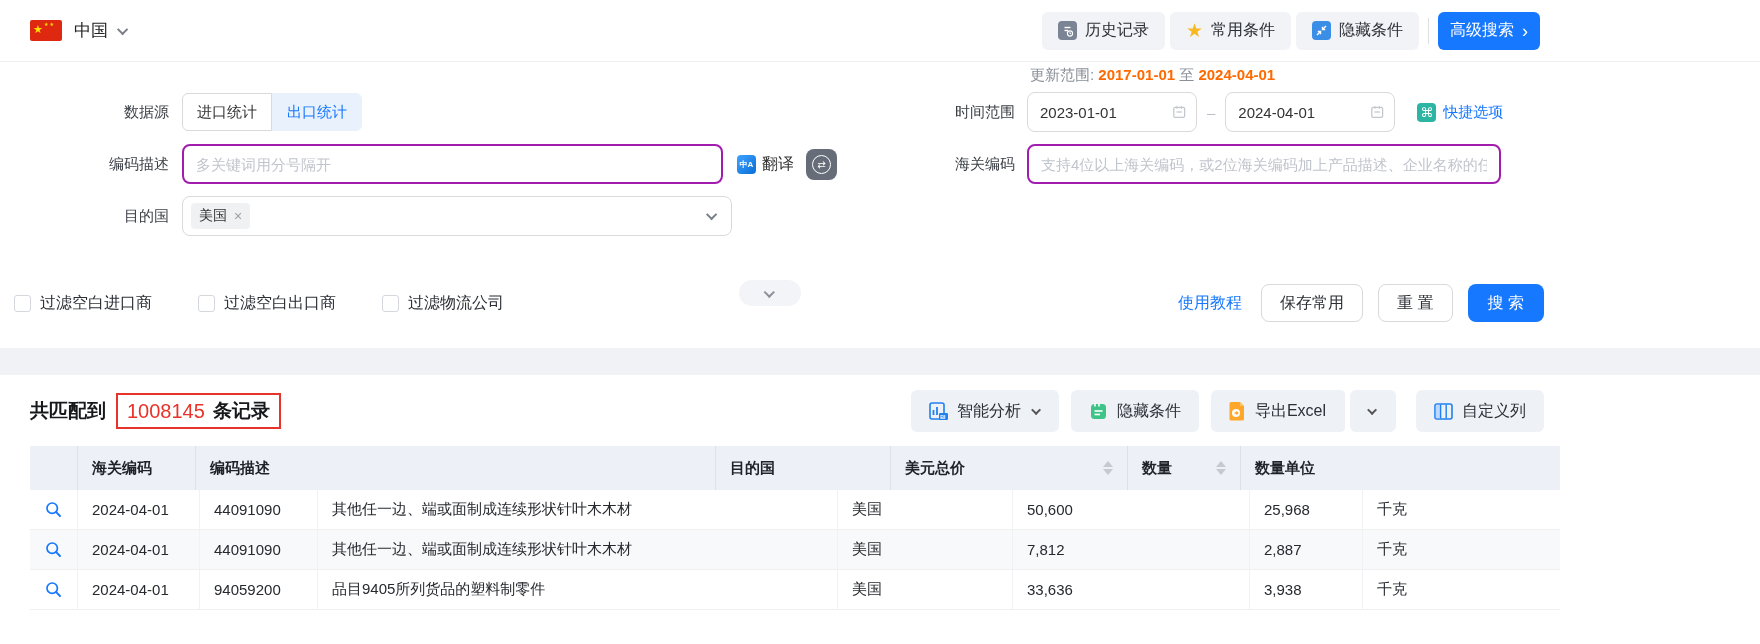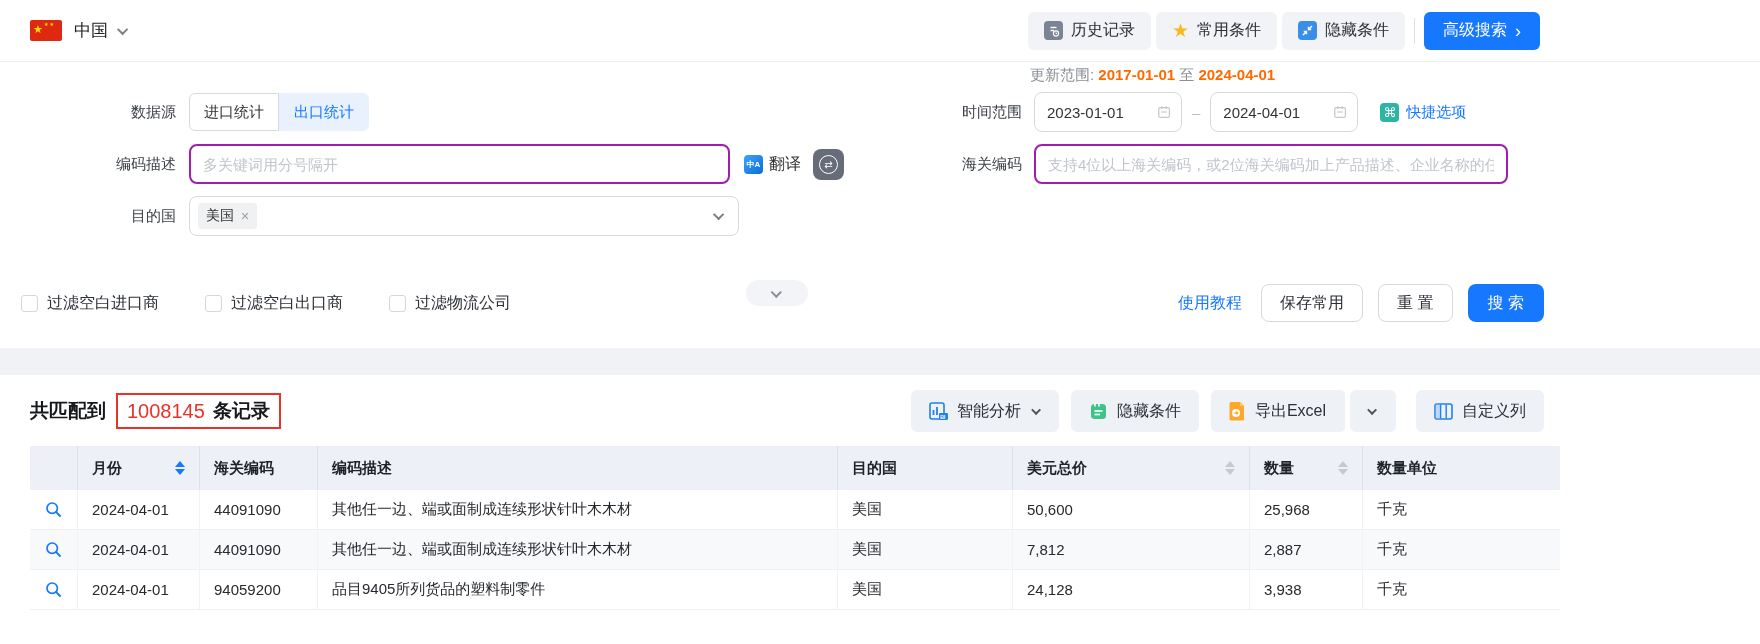--- a/index.html
+++ b/index.html
@@ -12,44 +12,44 @@
   .flag { width:32px; height:21px; background:#de2910; position:relative; border-radius:2px; flex:none; }
   .flag .big-star { position:absolute; left:3px; top:0px; color:#ffde00; font-size:11px; line-height:18px; }
   .flag .small-star { position:absolute; left:14px; top:1px; color:#ffde00; font-size:5px; letter-spacing:1px; }
   .country-name { font-size:17px; color:#222; margin-left:12px; font-weight:400; }
   .chev { display:inline-block; width:8px; height:8px; border-left:2px solid #7a7f87;
     border-bottom:2px solid #7a7f87; transform:rotate(-45deg) translateY(-2px); margin-left:12px; }
   .topbar-right { margin-left:auto; display:flex; align-items:center; gap:5px; }
   .tb-btn { height:38px; padding:0 16px; background:#f2f3f7; border:none; border-radius:6px;
     display:flex; align-items:center; gap:8px; font-size:16px; color:#2b2f36; cursor:pointer; }
   .tb-divider { width:1px; height:26px; background:#dcdfe4; margin:0 4px; }
-  .btn-primary { height:38px; padding:0 19px; background:#1677ff; color:#fff; border:none;
+  .btn-primary { height:38px; padding:0 12px; background:#1677ff; color:#fff; border:none;
     border-radius:6px; display:flex; align-items:center; gap:8px; font-size:16px; cursor:pointer; }
   .adv-chev { font-size:18px; line-height:1; }
 
   .icon-sq { width:19px; height:19px; border-radius:4px; display:inline-flex;
     align-items:center; justify-content:center; flex:none; }
   .star-glyph { color:#f7ba1e; font-size:19px; line-height:1; }
 
   
-  .form { position:relative; padding:30px 216px 26px 21px; background:#fff; }
+  .form { position:relative; padding:30px 216px 26px 14px; background:#fff; }
   .update-range { position:absolute; top:4px; left:1030px; font-size:15px; color:#8a8f98; }
   .update-range b { color:#ff6a00; font-weight:700; }
   .form-row { display:flex; align-items:center; margin-bottom:12px; }
   .lbl-left { width:155px; text-align:right; margin-right:13px; color:#3a3f46; flex:none; font-size:15px; }
   .left-group { width:823px; display:flex; align-items:center; flex:none; }
   .lbl-right { width:178px; text-align:right; margin-right:12px; color:#3a3f46; flex:none; font-size:15px; }
 
   .tabs { display:flex; }
   .tab { height:38px; padding:0 14px; display:flex; align-items:center; font-size:15px;
     background:#fff; border:1px solid #d9d9d9; color:#333; cursor:pointer; }
   .tab:first-child { border-radius:6px 0 0 6px; }
   .tab.active { background:#e8f1fc; border:1px solid #e8f1fc; color:#1677ff; border-radius:0 6px 6px 0; }
 
-  .date-input { width:148px; height:40px; border:1px solid #d9d9d9; border-radius:8px;
+  .date-input { width:170px; height:40px; border:1px solid #d9d9d9; border-radius:8px;
     display:flex; align-items:center; padding:0 10px 0 12px; background:#fff; }
   .date-input input { border:none; outline:none; width:100%; font-size:15px; color:#333;
     font-family:inherit; background:transparent; }
   .date-sep { margin:0 10px; color:#b9bec6; }
   .quick { display:flex; align-items:center; gap:7px; margin-left:22px; color:#1677ff;
     font-size:15px; cursor:pointer; }
   .cmd-sq { background:#2cb5a3; color:#fff; font-size:13px; }
 
   .text-input { height:40px; border:2px solid #a21caf; border-radius:8px; background:#fff;
     display:flex; align-items:center; padding:0 12px; }
@@ -326,27 +326,20 @@
           <line x1="12.2" y1="1.5" x2="12.2" y2="15.5" stroke="#2080f0" stroke-width="1.4"></line>
         </svg>
       <span>自定义列</span>
     </button>
   </div>
 </div>
 
 <div class="table">
   <div class="thead">
     <div class="th c0"></div>
-    <div class="th c1">
-      <span>月份</span>
-      <span class="sorter">
-          <i class="caret up active"></i>
-          <i class="caret down active"></i>
-        </span>
-    </div>
     <div class="th c2">
       <span>海关编码</span>
     </div>
     <div class="th c3">
       <span>编码描述</span>
     </div>
     <div class="th c4">
       <span>目的国</span>
     </div>
     <div class="th c5">
@@ -402,18 +395,18 @@
         <div class="td c0">
           <svg width="17" height="17" viewBox="0 0 17 17">
             <circle cx="7.2" cy="7.2" r="5.2" fill="none" stroke="#1677ff" stroke-width="1.7"></circle>
             <line x1="11.2" y1="11.2" x2="15" y2="15" stroke="#1677ff" stroke-width="1.9" stroke-linecap="round"></line>
           </svg>
         </div>
         <div class="td c1">2024-04-01</div>
         <div class="td c2">94059200</div>
         <div class="td c3">品目9405所列货品的塑料制零件</div>
         <div class="td c4">美国</div>
-        <div class="td c5">24,128</div>
+        <div class="td c5">33,636</div>
         <div class="td c6">3,938</div>
         <div class="td c7">千克</div>
       </div>
     </div>
 </div>
 
 </body></html>

